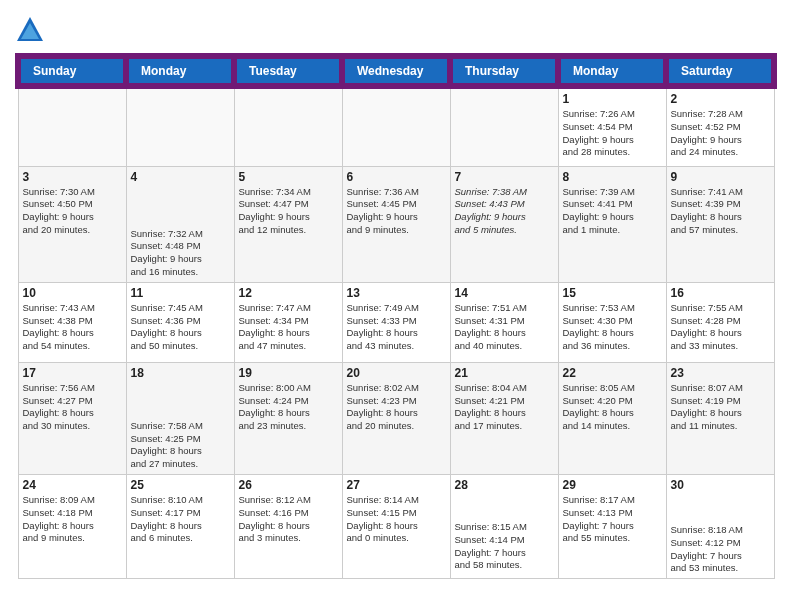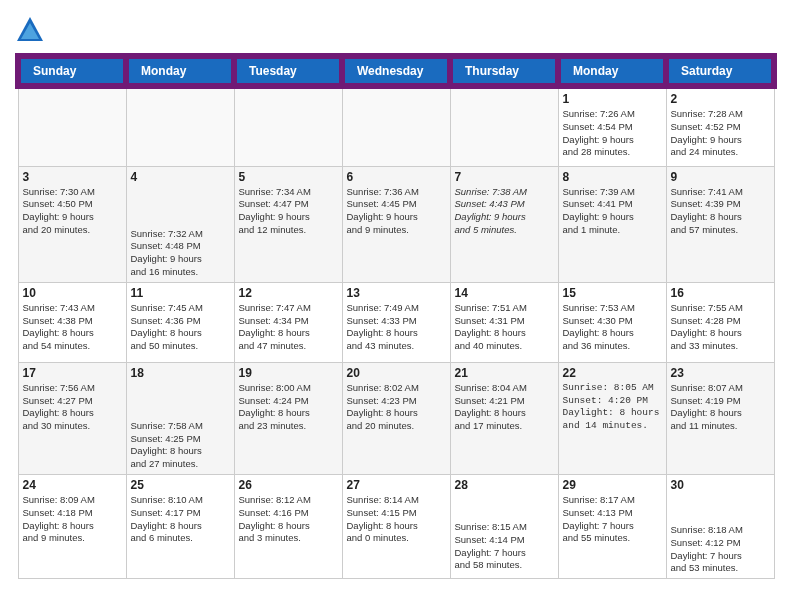--- a/index.html
+++ b/index.html
@@ -287,21 +287,21 @@
           </td>
           <td>
             <span class="day-num">21</span>
             <div class="day-info" style="white-space: pre-line;">Sunrise: 8:04 AM
 Sunset: 4:21 PM
 Daylight: 8 hours
 and 17 minutes.</div>
           </td>
           <td>
             <span class="day-num">22</span>
-            <div class="day-info" style="white-space: pre-line; font-family: Liberation Mono, monospace;">Sunrise: 8:05 AM
+            <div class="day-info" style="white-space: pre-line;">Sunrise: 8:05 AM
 Sunset: 4:20 PM
 Daylight: 8 hours
 and 14 minutes.</div>
           </td>
           <td>
             <span class="day-num">23</span>
             <div class="day-info" style="white-space: pre-line;">Sunrise: 8:07 AM
 Sunset: 4:19 PM
 Daylight: 8 hours
 and 11 minutes.</div>

